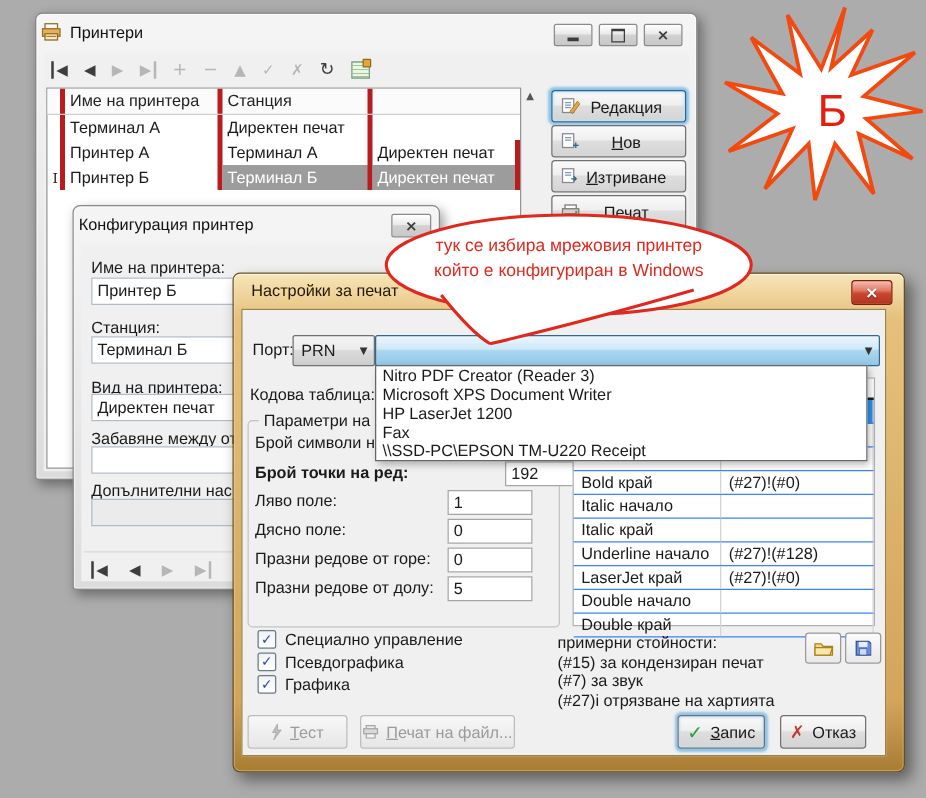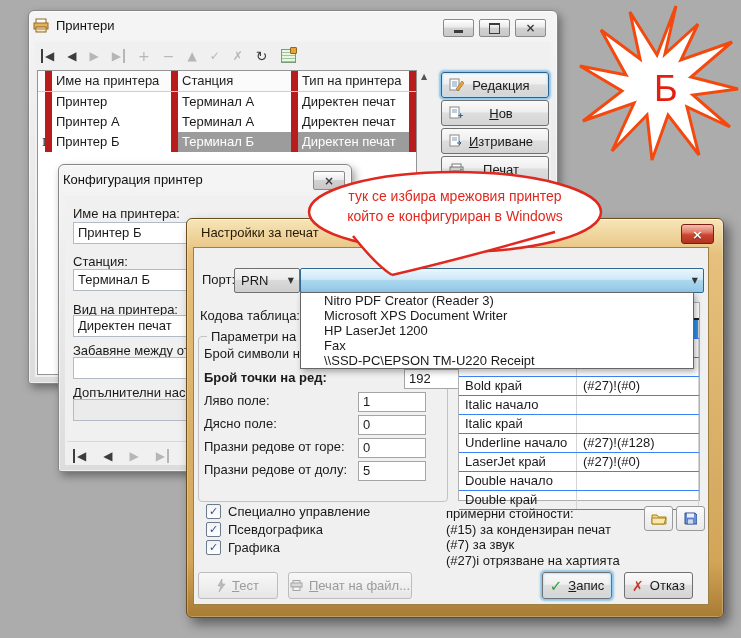--- a/index.html
+++ b/index.html
@@ -25,21 +25,21 @@
   .on{color:#3d3d3d;} .off{color:#b6b6b6;}
   .bar-l{border-left:2px solid currentColor;padding-left:2px;}
   .bar-r{border-right:2px solid currentColor;padding-right:2px;}
   .tbrow{position:absolute;left:2px;top:2px;height:24px;display:flex;align-items:center;gap:13px;padding-left:4px;}
   .grid-ico{width:13px;height:12px;border:1px solid #7a9a7a;background:
      repeating-linear-gradient(#eaf5e2 0 2px,#9cc79c 2px 3px);position:relative;}
   .grid-ico i{position:absolute;right:-2px;top:-3px;width:5px;height:5px;background:#e8a33d;border:1px solid #8a6a20;border-radius:1px;}
   
   .ptable{position:absolute;left:2px;top:28px;width:378px;bottom:2px;background:#fff;border:1px solid #949494;}
   .trow{display:grid;grid-template-columns:14px 126px 120px 1fr;height:20px;line-height:20px;}
-  .trow>div{padding-left:4px;overflow:hidden;white-space:nowrap;border-right:7px solid #b91c1c;}
+  .trow>div{padding-left:4px;overflow:hidden;white-space:nowrap;border-right:4px solid #b91c1c;}
   .thead{background:#fbfbfb;border-bottom:1px solid #cfcfcf;color:#222;}
   .selcell{background:#9c9c9c;color:#fff;}
   .caret-i{font-family:"DejaVu Serif",serif;font-size:11px;color:#222;}
   
   .sbtn{position:absolute;left:406px;width:106px;height:24px;display:flex;align-items:center;
         background:linear-gradient(#fafafa,#efefef 45%,#dedede 50%,#d4d4d4);
         border:1px solid #707070;border-radius:3px;}
   .sbtn .bico{width:15px;margin:0 4px 0 7px;flex:0 0 auto;}
   .sbtn .blab{flex:1;text-align:center;margin-right:14px;}
   .focusblue{border-color:#2c628b;box-shadow:0 0 2px 2px #8cc4e8, inset 0 0 2px 1px #bfe2f5;justify-content:center;}
@@ -63,21 +63,21 @@
      color:#fff;display:flex;align-items:center;justify-content:center;
      font:bold 13px "DejaVu Sans",sans-serif;text-shadow:0 1px 1px rgba(0,0,0,.45);}
   .pclient{position:absolute;left:6px;top:28px;width:514px;height:356px;background:#f0f0f0;border:1px solid #9a8145;}
   .combo{border:1px solid #707070;border-radius:2px;display:flex;align-items:center;
      background:linear-gradient(#f4f4f4,#ececec 45%,#dadada 50%,#cecece);}
   .combo .cval{padding-left:6px;}
   .combo .arr{margin-left:auto;padding-right:5px;font-size:8px;font-family:"DejaVu Sans",sans-serif;color:#333;}
   .bigcombo{background:linear-gradient(#eaf6fd,#cfe9f7 45%,#abd7ef 50%,#92c7e7);
      border:1px solid #33678c;}
   .droplist{background:#fff;border:1px solid #666;box-shadow:2px 3px 6px rgba(0,0,0,.3);z-index:40;}
-  .droplist div{height:15px;line-height:15px;padding-left:23px;white-space:nowrap;}
+  .droplist div{height:15px;line-height:15px;padding-left:5px;white-space:nowrap;}
   .groupbox{border:1px solid #c3c3c3;border-radius:4px;}
   .grouplab{position:absolute;top:-8px;left:8px;background:#f0f0f0;padding:0 4px;white-space:nowrap;}
   .prm-lab{position:absolute;left:10px;height:20px;line-height:20px;white-space:nowrap;}
   .prm-in{position:absolute;left:164px;width:62px;height:18px;background:#fff;border:1px solid #a5a5a5;
      line-height:18px;padding-left:4px;}
   .cbx{position:absolute;display:flex;align-items:center;gap:7px;}
   .cbox{width:13px;height:13px;border:1px solid #6b7b8b;border-radius:2px;
      background:linear-gradient(#f2f2f2,#ffffff);display:flex;align-items:center;justify-content:center;
      font:bold 11px "DejaVu Sans",sans-serif;color:#2b4f9e;line-height:1;}
   .disbtn{position:absolute;height:25px;display:flex;align-items:center;justify-content:center;gap:6px;
@@ -141,25 +141,23 @@
       <span class="grid-ico">
           <i></i>
         </span>
     </div>
 
     <div class="ptable">
       <div class="trow thead">
         <div></div>
         <div>Име на принтера</div>
         <div>Станция</div>
-        <div>Тип на принтера</div>
       </div>
       <div class="trow">
         <div></div>
-        <div>Принтер</div>
         <div>Терминал А</div>
         <div>Директен печат</div>
       </div>
       <div class="trow">
         <div></div>
         <div>Принтер А</div>
         <div>Терминал А</div>
         <div>Директен печат</div>
       </div>
       <div class="trow">

